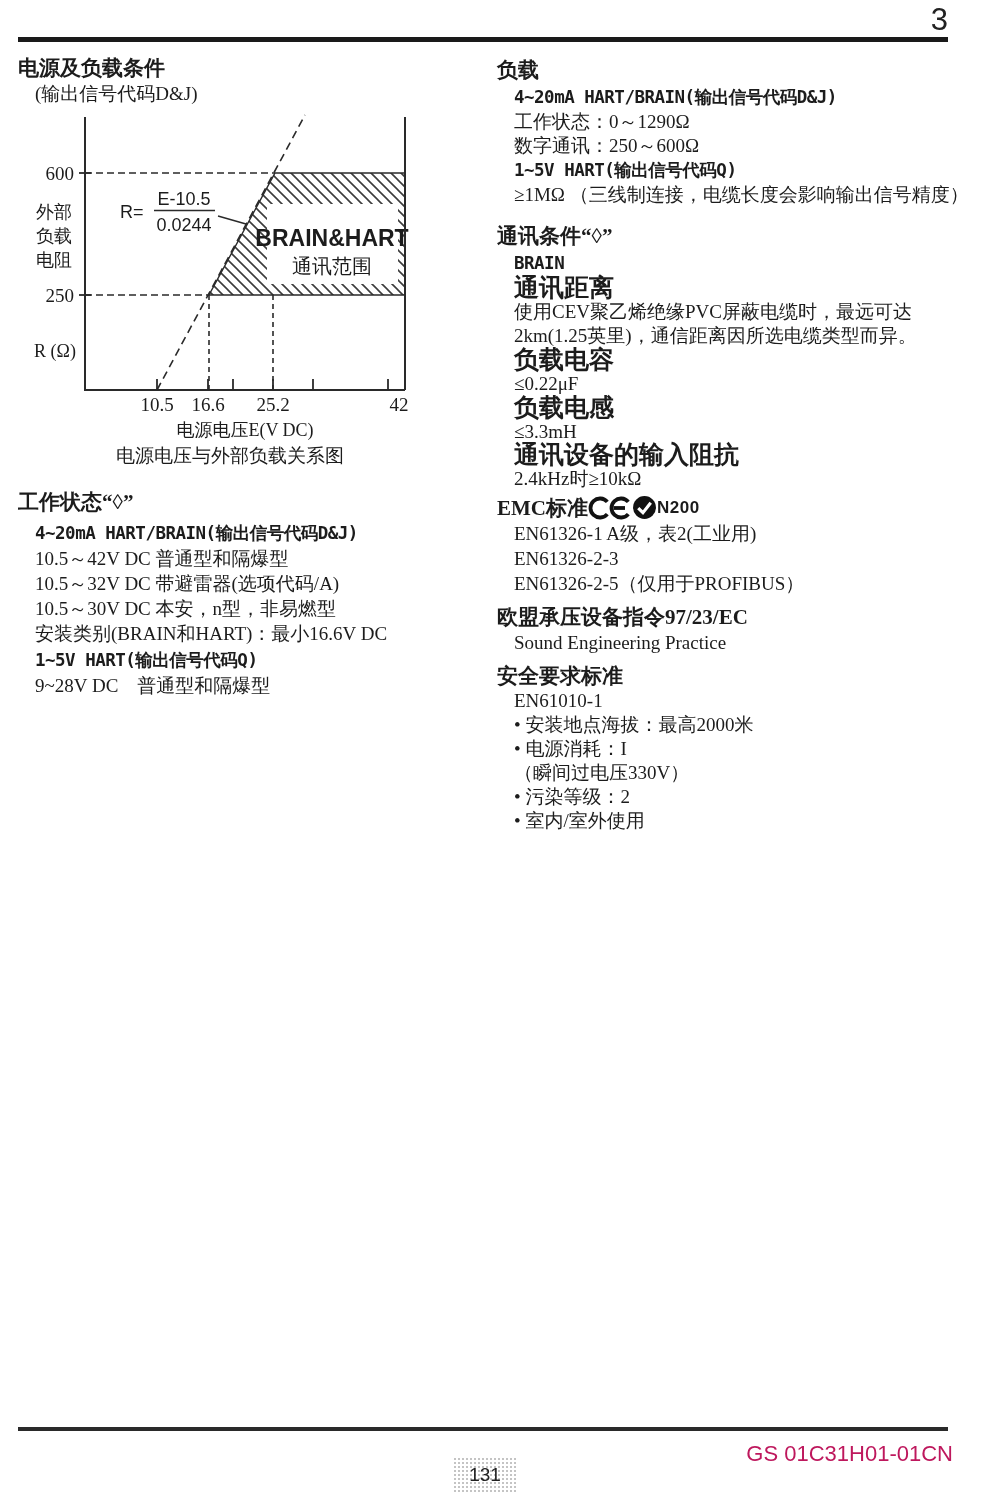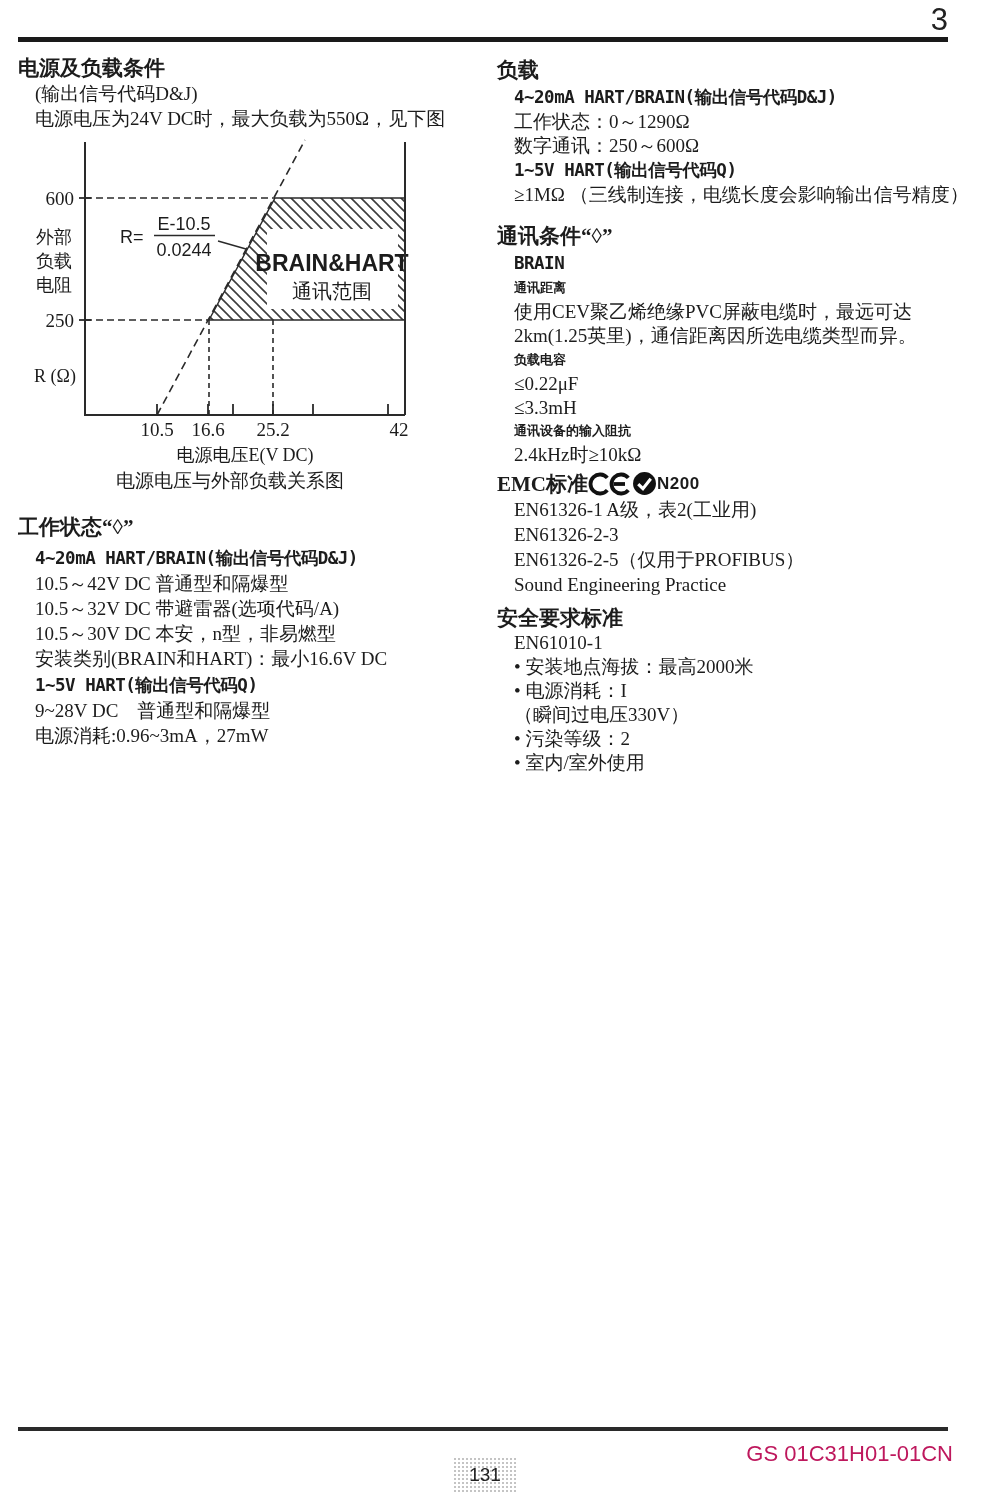--- a/index.html
+++ b/index.html
@@ -2,21 +2,21 @@
 <html><head>
 <meta charset="utf-8">
 <style>
   html,body{margin:0;padding:0;background:#fff;}
   .page{position:relative;width:1000px;height:1499px;background:#ffffff;color:#1c1c1c;overflow:hidden;}
 
   
   .h3{font-family:"Liberation Serif",sans-serif;font-weight:bold;font-size:21px;line-height:26px;white-space:nowrap;}
   .serif{font-family:"Liberation Serif",serif;font-size:19px;line-height:25px;white-space:nowrap;}
   .mono{font-family:"DejaVu Sans Mono","Liberation Mono",monospace;font-weight:bold;font-size:17.5px;line-height:25px;letter-spacing:-0.5px;white-space:nowrap;}
-  .bcjk{font-family:"Liberation Serif",sans-serif;font-weight:bold;font-size:13px;line-height:24px;white-space:nowrap;}
+  .bcjk{font-family:"Liberation Serif",sans-serif;font-weight:bold;font-size:25px;line-height:24px;white-space:nowrap;}
 
   .top-num{position:absolute;top:2px;right:52px;font-family:"Liberation Sans",sans-serif;font-size:31px;color:#222;}
   .top-rule{position:absolute;left:18px;top:37px;width:930px;height:4.5px;background:#1a1a1a;}
 
   .col{position:absolute;}
   .col-left{left:18px;top:55px;width:465px;}
   .col-right{left:497px;top:57px;width:490px;}
   .ind{margin-left:17px;}
 
   .chart{display:block;margin:4px 0 0 -10px;}
@@ -42,21 +42,20 @@
 <body>
 
 <div class="page">
 
   <div class="top-num">3</div>
   <div class="top-rule"></div>
 
   <div class="col col-left">
     <div class="h3">电源及负载条件</div>
     <div class="ind serif">(输出信号代码D&amp;J)</div>
-    <div class="ind serif">电源电压为24V DC时，最大负载为550Ω，见下图</div>
 
     <svg class="chart" width="460" height="365" viewBox="0 0 460 365">
       <defs>
         <pattern id="hatch" patternUnits="userSpaceOnUse" width="10" height="10">
           <path d="M0,0 L10,10 M-1,9 L1,11 M9,-1 L11,1" stroke="#3c3c3c" stroke-width="1.6" fill="none"></path>
         </pattern>
       </defs>
 
       <polygon points="267,63 397,63 397,185 201,185" fill="url(#hatch)" stroke="#2a2a2a" stroke-width="1.4"></polygon>
       <rect x="259" y="94" width="131" height="80" fill="#ffffff"></rect>
@@ -106,38 +105,38 @@
     </svg>
 
     <div class="h3 mt14">工作状态“◊”</div>
     <div class="ind mono mt6">4~20mA HART/BRAIN(输出信号代码D&amp;J)</div>
     <div class="ind serif">10.5～42V DC 普通型和隔爆型</div>
     <div class="ind serif">10.5～32V DC 带避雷器(选项代码/A)</div>
     <div class="ind serif">10.5～30V DC 本安，n型，非易燃型</div>
     <div class="ind serif">安装类别(BRAIN和HART)：最小16.6V DC</div>
     <div class="ind mono mt2">1~5V HART(输出信号代码Q)</div>
     <div class="ind serif">9~28V DC　普通型和隔爆型</div>
-    <div class="ind serif">电源消耗:0.96~3mA，27mW</div>
   </div>
 
   <div class="col col-right">
     <div class="h3">负载</div>
     <div class="ind mono mt2">4~20mA HART/BRAIN(输出信号代码D&amp;J)</div>
     <div class="ind serif serif24">工作状态：0～1290Ω</div>
     <div class="ind serif serif24">数字通讯：250～600Ω</div>
     <div class="ind mono">1~5V HART(输出信号代码Q)</div>
     <div class="ind serif serif24">≥1MΩ （三线制连接，电缆长度会影响输出信号精度）</div>
 
     <div class="h3 mt16">通讯条件“◊”</div>
     <div class="ind mono mt2">BRAIN</div>
     <div class="ind bcjk">通讯距离</div>
     <div class="ind serif serif24">使用CEV聚乙烯绝缘PVC屏蔽电缆时，最远可达</div>
     <div class="ind serif serif24">2km(1.25英里)，通信距离因所选电缆类型而异。</div>
     <div class="ind bcjk">负载电容</div>
     <div class="ind serif serif23">≤0.22μF</div>
+    <div class="ind bcjk">负载电感</div>
     <div class="ind serif serif23">≤3.3mH</div>
     <div class="ind bcjk">通讯设备的输入阻抗</div>
     <div class="ind serif serif23">2.4kHz时≥10kΩ</div>
 
     <div class="h3 emc-row">
       <span>EMC标准</span>
       <span class="icon">
         <svg width="44" height="24" viewBox="0 0 44 24">
           <path d="M19.3,5.9 A9.5,9.5 0 1 0 19.3,18.1" fill="none" stroke="#111" stroke-width="3.8"></path>
           <path d="M40.3,5.9 A9.5,9.5 0 1 0 40.3,18.1" fill="none" stroke="#111" stroke-width="3.8"></path>
@@ -149,20 +148,21 @@
           <circle cx="12" cy="12" r="11" fill="#111"></circle>
           <path d="M6,12.5 L10.5,17 L18,7.5" fill="none" stroke="#fff" stroke-width="3"></path>
         </svg>
       </span>
       <span class="n200">N200</span>
     </div>
     <div class="ind serif">EN61326-1 A级，表2(工业用)</div>
     <div class="ind serif">EN61326-2-3</div>
     <div class="ind serif">EN61326-2-5（仅用于PROFIBUS）</div>
 
+    <div class="h3 mt8">欧盟承压设备指令97/23/EC</div>
     <div class="ind serif">Sound Engineering Practice</div>
 
     <div class="h3 mt8">安全要求标准</div>
     <div class="ind serif serif24">EN61010-1</div>
     <div class="ind serif serif24">•  安装地点海拔：最高2000米</div>
     <div class="ind serif serif24">•  电源消耗：I</div>
     <div class="ind serif serif24">（瞬间过电压330V）</div>
     <div class="ind serif serif24">•  污染等级：2</div>
     <div class="ind serif serif24">•  室内/室外使用</div>
   </div>

